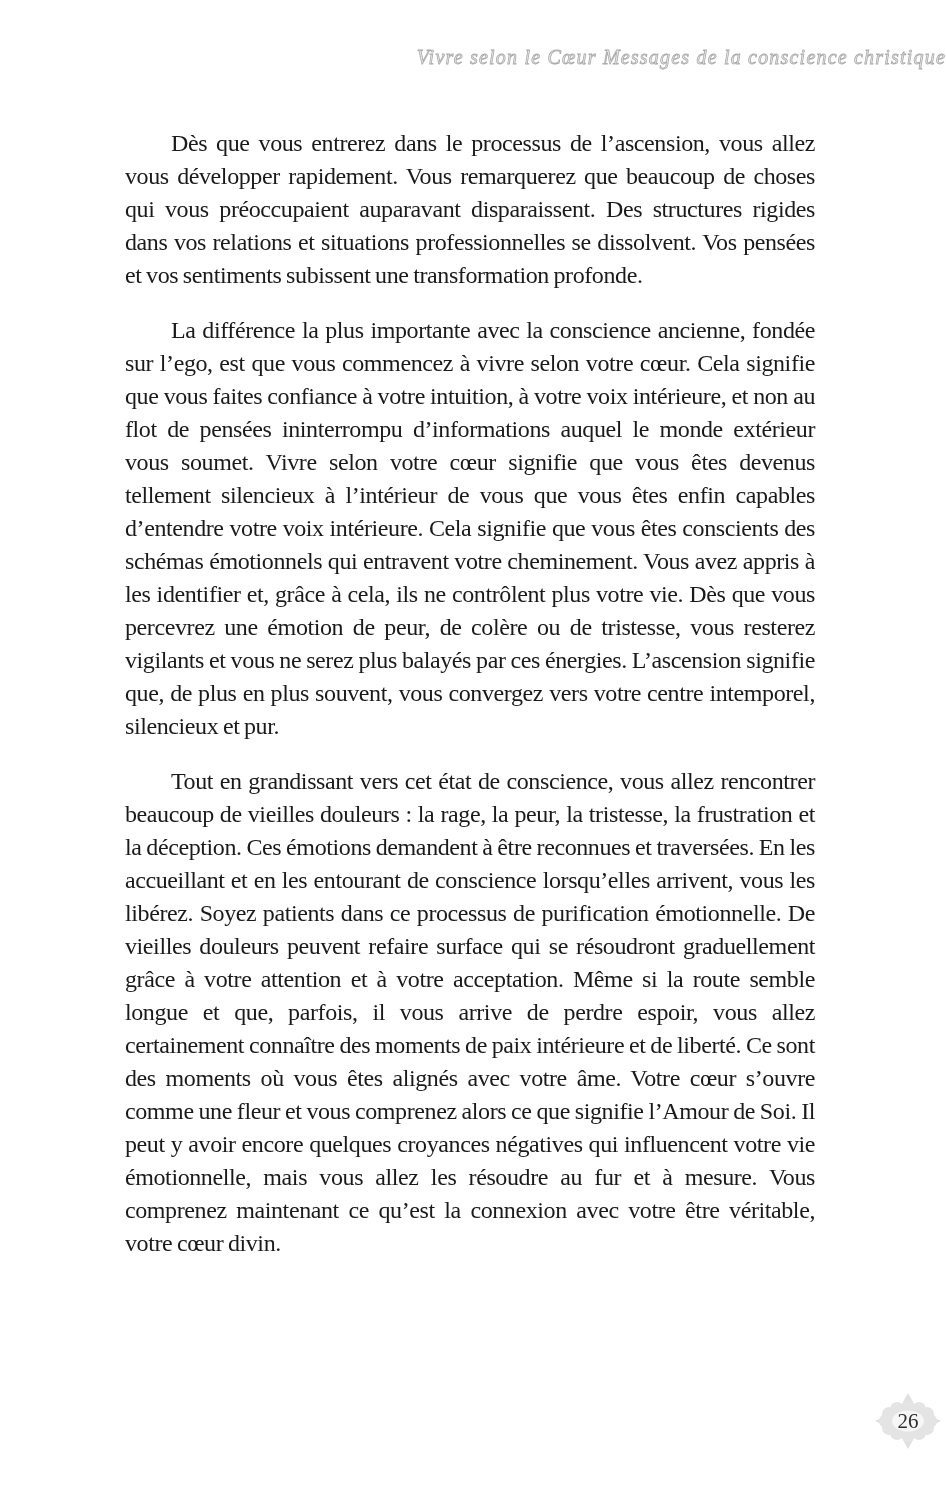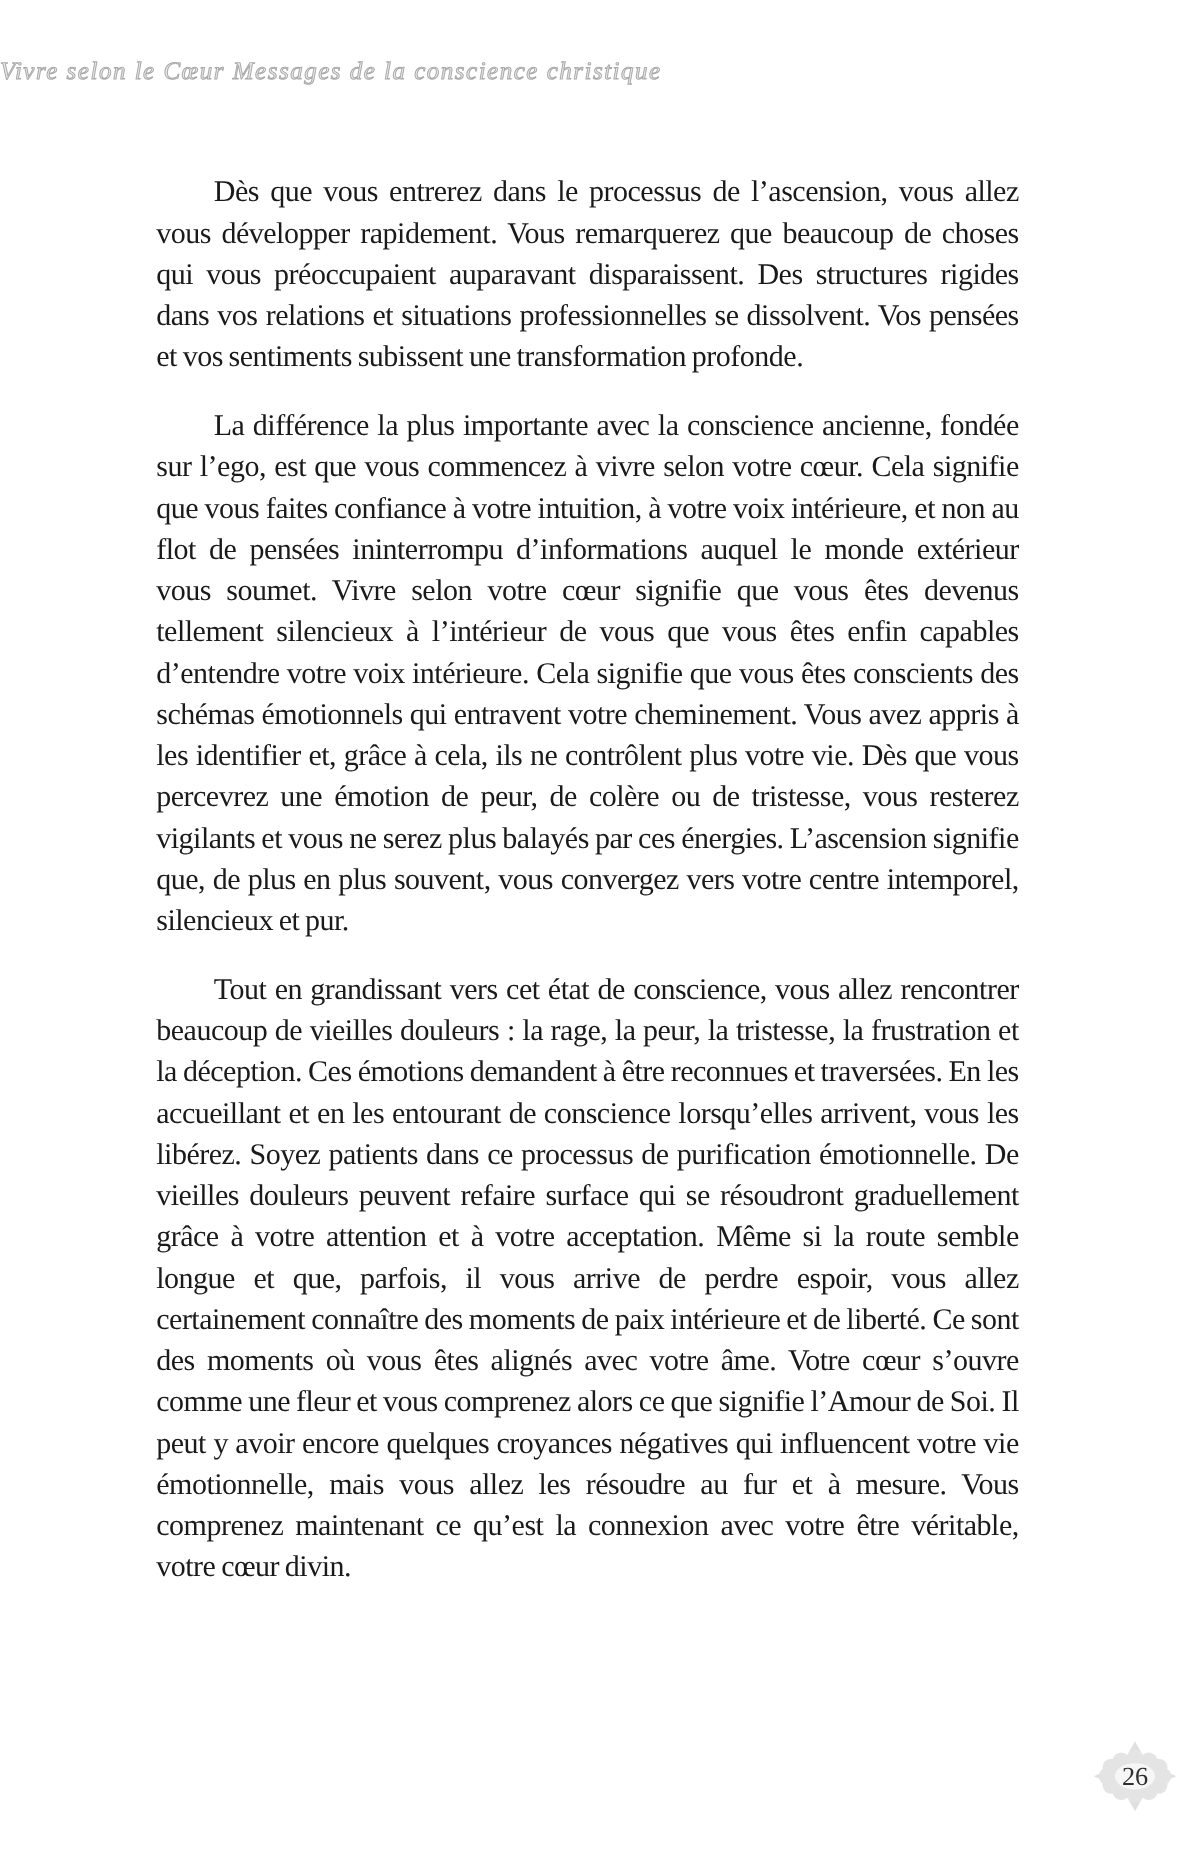--- a/index.html
+++ b/index.html
@@ -13,41 +13,41 @@
     height: 1500px;
     background: #ffffff;
     overflow: hidden;
     font-family: "Liberation Serif", "DejaVu Serif", serif;
   }
   .running-head {
     position: absolute;
     top: 46px;
     left: 0;
     width: 100%;
-    text-align: left;
+    text-align: right;
     font-style: italic;
     font-size: 20px;
     letter-spacing: 1.2px;
     color: #e9e9e9;
     -webkit-text-stroke: 0.8px #aaaaaa;
   }
   .body-text {
     position: absolute;
     left: 125px;
     top: 121px;
     width: 690px;
     text-align: justify;
     font-size: 24px;
     line-height: 33px;
     letter-spacing: -0.4px;
     word-spacing: -1px;
     color: #1a1a1a;
   }
   .body-text p {
-    margin: 17px 0 22px 0;
+    margin: 6px 0 22px 0;
     text-indent: 46px;
     hyphens: auto;
     -webkit-hyphens: auto;
   }
   .folio {
     position: absolute;
     top: 1392px;
     left: 0;
     width: 100%;
     display: flex;

